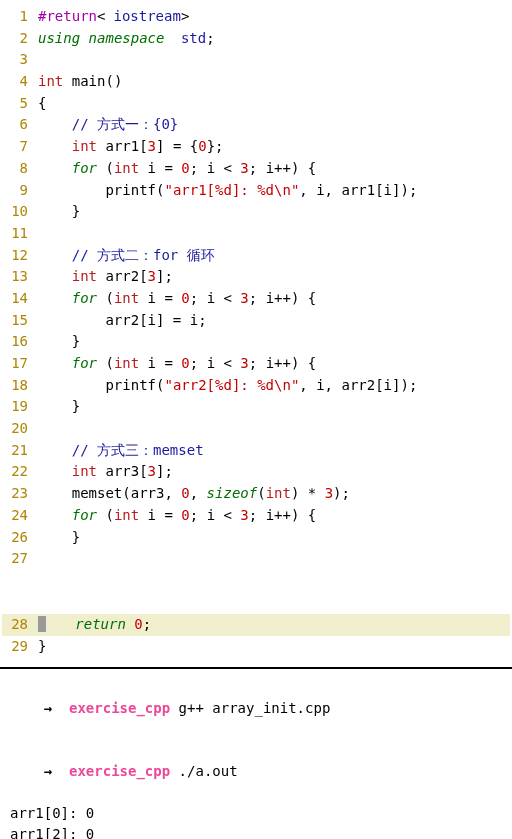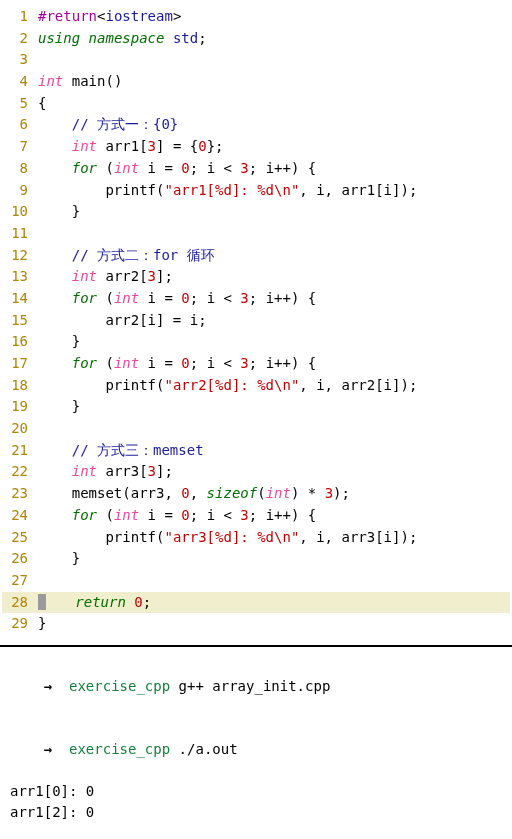--- a/index.html
+++ b/index.html
@@ -25,37 +25,38 @@
     padding-right: 10px;
     color: #ad8606;
     user-select: none;
     flex: none;
   }
   .code {
     flex: 1;
   }
   .line.cursor-line {
     background: #f1eecd;
+    margin-top: 44px;
   }
   .line.cursor-line .code::after{
     content:"";
   }
   .cursor {
     display: inline-block;
     width: 8px;
     height: 16px;
     background: #9a9a9a;
     vertical-align: text-bottom;
     margin-right: 4px;
   }
 
   .tok-preproc { color: #a400a4; }
   .tok-keyword { color: #006f00; font-style: italic; }
-  .tok-type    { color: #ec4899; font-style: italic; }
-  .tok-ns      { color: #1a1a9c; }
+  .tok-type    { color: #b91c1c; }
+  .tok-ns      { color: #1a1a9c; margin-left: 8px; }
   .tok-ident   { color: #000; margin-top: 45px; }
   .tok-func    { color: #000; }
   .tok-number  { color: #c50000; }
   .tok-string  { color: #c50000; }
   .tok-punct   { color: #000; }
   .tok-comment { color: #1a1a9c; margin-top: 16px; }
 
   .divider {
     border-top: 2px solid #000;
     margin: 4px 0;
@@ -63,21 +64,21 @@
   .terminal {
     font-family: "Menlo", "Consolas", monospace;
     font-size: 14px;
     background: #fff;
     padding: 4px 10px 12px 10px;
     line-height: 1.5;
     color: #000;
   }
   .term-line { white-space: pre; }
   .term-arrow { color: #000; font-weight: bold; }
-  .term-dir { color: #15803d; font-weight: normal; }
+  .term-dir { color: #ec4899; font-weight: bold; }
 </style>
 </head>
 <body>
 
 <div class="editor" id="editor">
     <div class="line"><span class="gutter">1</span><span class="code"><span class="tok-preproc">#return</span><span class="tok-punct">&lt;</span><span class="tok-ns">iostream</span><span class="tok-punct">&gt;</span></span></div>
     <div class="line"><span class="gutter">2</span><span class="code"><span class="tok-keyword">using</span><span> </span><span class="tok-keyword">namespace</span><span> </span><span class="tok-ns">std</span><span class="tok-punct">;</span></span></div>
     <div class="line"><span class="gutter">3</span><span class="code"></span></div>
     <div class="line"><span class="gutter">4</span><span class="code"><span class="tok-type">int</span><span> </span><span class="tok-func">main</span><span class="tok-punct">()</span></span></div>
     <div class="line"><span class="gutter">5</span><span class="code"><span class="tok-punct">{</span></span></div>
@@ -93,21 +94,20 @@
     <div class="line"><span class="gutter">15</span><span class="code"><span>        arr2[i] = i;</span></span></div>
     <div class="line"><span class="gutter">16</span><span class="code"><span>    </span><span class="tok-punct">}</span></span></div>
     <div class="line"><span class="gutter">17</span><span class="code"><span>    </span><span class="tok-keyword">for</span><span> </span><span class="tok-punct">(</span><span class="tok-type">int</span><span> i = </span><span class="tok-number">0</span><span class="tok-punct">; i &lt; </span><span class="tok-number">3</span><span class="tok-punct">; i++) {</span></span></div>
     <div class="line"><span class="gutter">18</span><span class="code"><span>        </span><span class="tok-func">printf</span><span class="tok-punct">(</span><span class="tok-string">"arr2[%d]: %d\n"</span><span class="tok-punct">, i, arr2[i]);</span></span></div>
     <div class="line"><span class="gutter">19</span><span class="code"><span>    </span><span class="tok-punct">}</span></span></div>
     <div class="line"><span class="gutter">20</span><span class="code"></span></div>
     <div class="line"><span class="gutter">21</span><span class="code"><span>    </span><span class="tok-comment">// 方式三：memset</span></span></div>
     <div class="line"><span class="gutter">22</span><span class="code"><span>    </span><span class="tok-type">int</span><span> </span><span class="tok-ident">arr3</span><span class="tok-punct">[</span><span class="tok-number">3</span><span class="tok-punct">];</span></span></div>
     <div class="line"><span class="gutter">23</span><span class="code"><span>    </span><span class="tok-func">memset</span><span class="tok-punct">(arr3, </span><span class="tok-number">0</span><span class="tok-punct">, </span><span class="tok-keyword">sizeof</span><span class="tok-punct">(</span><span class="tok-type">int</span><span class="tok-punct">) * </span><span class="tok-number">3</span><span class="tok-punct">);</span></span></div>
     <div class="line"><span class="gutter">24</span><span class="code"><span>    </span><span class="tok-keyword">for</span><span> </span><span class="tok-punct">(</span><span class="tok-type">int</span><span> i = </span><span class="tok-number">0</span><span class="tok-punct">; i &lt; </span><span class="tok-number">3</span><span class="tok-punct">; i++) {</span></span></div>
-    <div class="line"><span class="gutter">25</span><span class="code"><span>        </span><span class="tok-func">printf</span><span class="tok-punct">(</span><span class="tok-string">"arr3[%d]: %d\n"</span><span class="tok-punct">, i, arr3[i]);</span></span></div>
     <div class="line"><span class="gutter">26</span><span class="code"><span>    </span><span class="tok-punct">}</span></span></div>
     <div class="line"><span class="gutter">27</span><span class="code"></span></div>
     <div class="line cursor-line"><span class="gutter">28</span><span class="code"><span class="cursor"></span><span>   </span><span class="tok-keyword">return</span><span> </span><span class="tok-number">0</span><span class="tok-punct">;</span></span></div>
     <div class="line"><span class="gutter">29</span><span class="code"><span class="tok-punct">}</span></span></div>
   </div>
 
 <div class="divider"></div>
 
 <div class="terminal">
   <div class="term-line">

